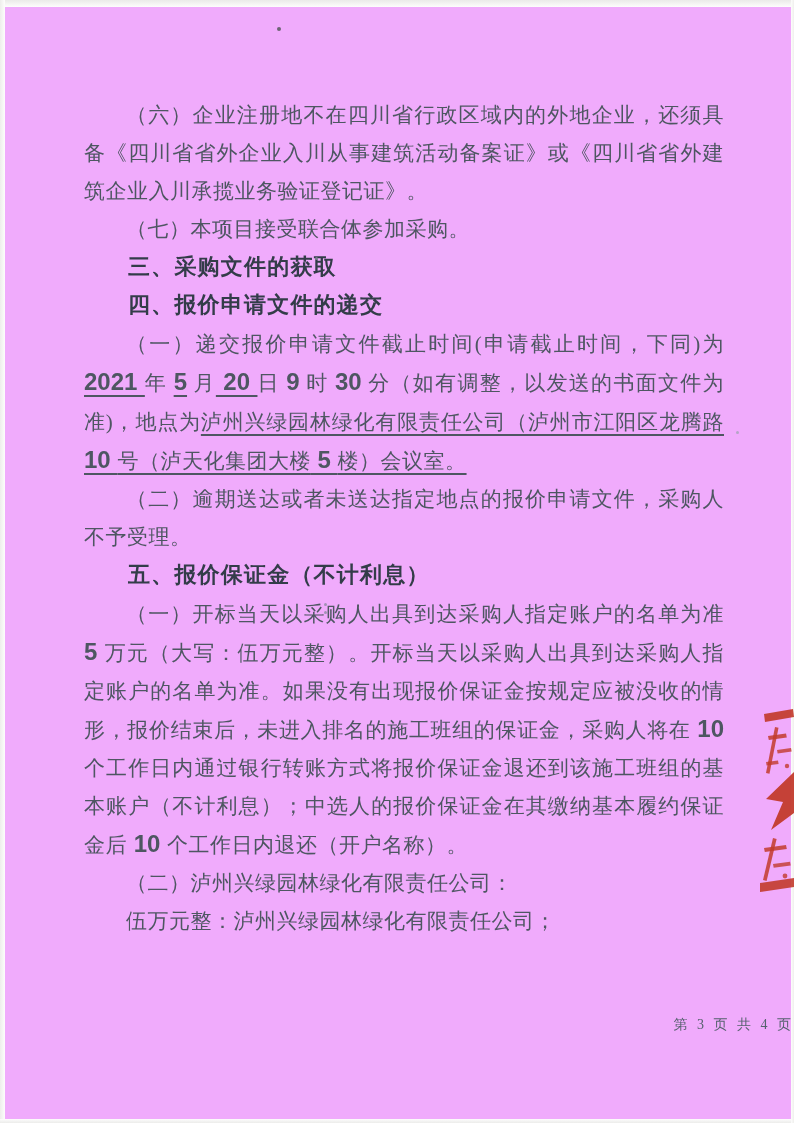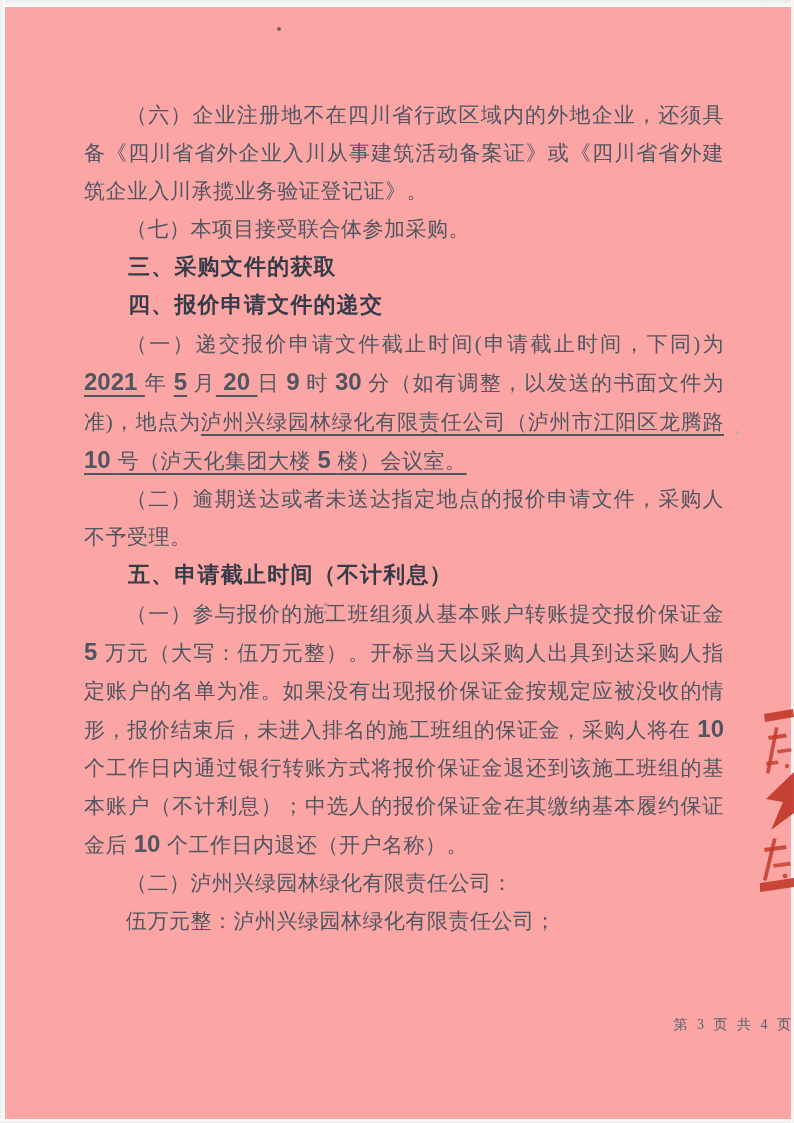--- a/index.html
+++ b/index.html
@@ -1,21 +1,21 @@
 <!DOCTYPE html>
 <html style="--stamp-color: #c23b2c;"><head>
 <meta charset="utf-8">
 <style>
   html,body{margin:0;padding:0;}
   body{
     width:794px;height:1123px;position:relative;overflow:hidden;
     background:#ffffff;
     font-family:"Liberation Serif","DejaVu Serif",serif;
   }
-  .scan-page{position:absolute;inset:0;background:#fca5a5;text-decoration:underline;}
+  .scan-page{position:absolute;inset:0;background:#f0abfc;text-decoration:underline;}
   
   .edge-top{position:absolute;top:0;left:0;right:0;height:7px;
     background:linear-gradient(#eaeae8,#fdfdfc);}
   .edge-left{position:absolute;top:0;left:0;bottom:0;width:5px;
     background:linear-gradient(90deg,#ededeb,#fdfdfc);}
   .edge-bottom{position:absolute;bottom:0;left:0;right:0;height:4px;
     background:linear-gradient(0deg,#ececea,#fdfdfc);}
   .edge-right{position:absolute;top:0;right:0;bottom:0;width:3px;
     background:linear-gradient(270deg,#efefed,#fdfdfc);}
 
@@ -66,22 +66,22 @@
   <div class="edge-bottom"></div>
   <div class="edge-right"></div>
 
   <div class="doc">
       <p class="para body indent"><span>（六）企业注册地不在四川省行政区域内的外地企业，还须具备《四川省省外企业入川从事建筑活动备案证》或《四川省省外建筑企业入川承揽业务验证登记证》。</span></p>
       <p class="para body indent"><span>（七）本项目接受联合体参加采购。</span></p>
       <p class="para heading indent"><span>三、采购文件的获取</span></p>
       <p class="para heading indent"><span>四、报价申请文件的递交</span></p>
       <p class="para body indent"><span>（一）递交报价申请文件截止时间(申请截止时间，下同)为</span><span class="num u"> 2021 </span><span>年 </span><span class="num u">5</span><span> 月</span><span class="num u"> 20 </span><span>日 </span><span class="num">9</span><span> 时 </span><span class="num">30</span><span> 分（如有调整，以发送的书面文件为准)，地点为</span><span class="u">泸州兴绿园林绿化有限责任公司（泸州市江阳区龙腾路</span><span class="num u"> 10 </span><span class="u">号（泸天化集团大楼</span><span class="num u"> 5 </span><span class="u">楼）会议室。</span></p>
       <p class="para body indent"><span>（二）逾期送达或者未送达指定地点的报价申请文件，采购人不予受理。</span></p>
-      <p class="para heading indent"><span>五、申请截止时间（不计利息）</span></p>
-      <p class="para body indent"><span>（一）参与报价的施工班组须从基本账户转账提交报价保证金</span><span class="num"> 5 </span><span>万元（大写：伍万元整）。开标当天以采购人出具到达采购人指定账户的名单为准。如果没有出现报价保证金按规定应被没收的情形，报价结束后，未进入排名的施工班组的保证金，采购人将在</span><span class="num"> 10 </span><span>个工作日内通过银行转账方式将报价保证金退还到该施工班组的基本账户（不计利息）；中选人的报价保证金在其缴纳基本履约保证金后</span><span class="num"> 10 </span><span>个工作日内退还（开户名称）。</span></p>
+      <p class="para heading indent"><span>五、报价保证金（不计利息）</span></p>
+      <p class="para body indent"><span>（一）开标当天以采购人出具到达采购人指定账户的名单为准</span><span class="num"> 5 </span><span>万元（大写：伍万元整）。开标当天以采购人出具到达采购人指定账户的名单为准。如果没有出现报价保证金按规定应被没收的情形，报价结束后，未进入排名的施工班组的保证金，采购人将在</span><span class="num"> 10 </span><span>个工作日内通过银行转账方式将报价保证金退还到该施工班组的基本账户（不计利息）；中选人的报价保证金在其缴纳基本履约保证金后</span><span class="num"> 10 </span><span>个工作日内退还（开户名称）。</span></p>
       <p class="para body indent"><span>（二）泸州兴绿园林绿化有限责任公司：</span></p>
       <p class="para body indent"><span>伍万元整：泸州兴绿园林绿化有限责任公司；</span></p>
     </div>
 
   <div class="footer">第 3 页 共 4 页</div>
 
   <div class="stamp">
     <svg width="40" height="195" viewBox="0 0 40 195" xmlns="http://www.w3.org/2000/svg">
 
       <path d="M10,14 L39,9 L40,17 L11,22 Z" opacity="0.92"></path>

